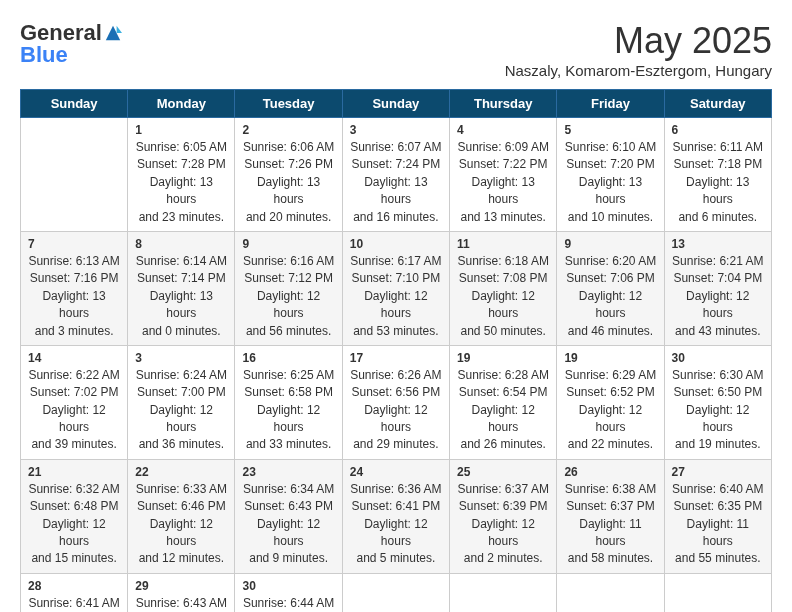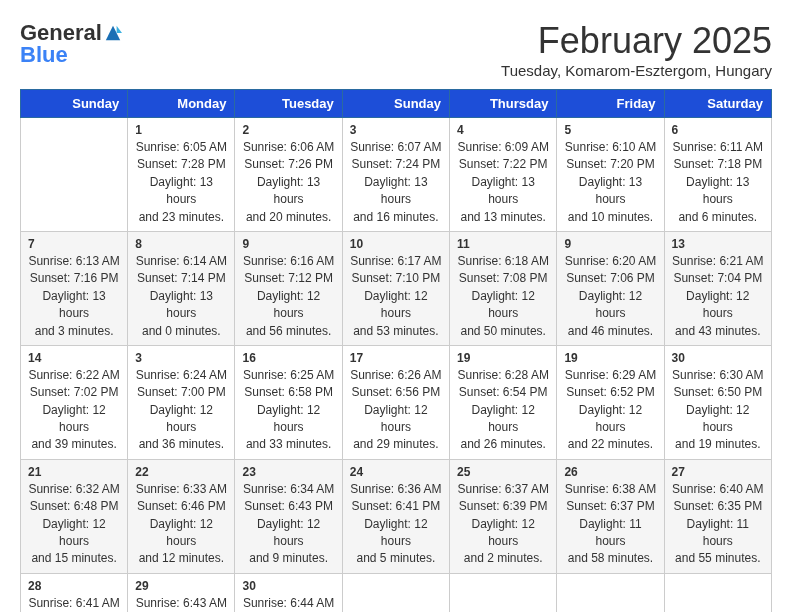--- a/index.html
+++ b/index.html
@@ -44,24 +44,24 @@
     .subtitle {
       font-size: 15px;
       color: #333;
     }
     .calendar {
       width: 100%;
       border-collapse: collapse;
       border: 1px solid #ccc;
     }
     .calendar th {
-      background-color: #1d4ed8;
+      background-color: #0c4a6e;
       color: white;
       padding: 6px 8px;
-      text-align: right;
+      text-align: center;
       font-size: 13px;
       font-weight: bold;
       border: 1px solid #2a6aa0;
     }
     .calendar td {
       vertical-align: top;
       padding: 5px 7px;
       border: 1px solid #ccc;
       width: 108px;
       min-height: 80px;
@@ -99,22 +99,22 @@
     <div class="logo-text">
       <span class="logo-general">General</span>
       <svg class="logo-icon" viewBox="0 0 20 20">
         <polygon points="10,2 18,18 2,18" fill="#1a6fb5"></polygon>
         <polygon points="14,2 20,10 14,10" fill="#3ab0e0"></polygon>
       </svg>
     </div>
     <span style="color:#3b82f6; font-size:22px; font-weight:bold; margin-top:-4px;">Blue</span>
   </div>
   <div class="title-section">
-    <div class="month-title">February 2025</div>
-    <div class="subtitle">Tuesday, Komarom-Esztergom, Hungary</div>
+    <div class="month-title">May 2025</div>
+    <div class="subtitle">Naszaly, Komarom-Esztergom, Hungary</div>
   </div>
 </div>
 
 <table class="calendar">
   <thead>
     <tr>
     <th>Sunday</th>
         <th>Monday</th>
         <th>Tuesday</th>
         <th>Sunday</th>

